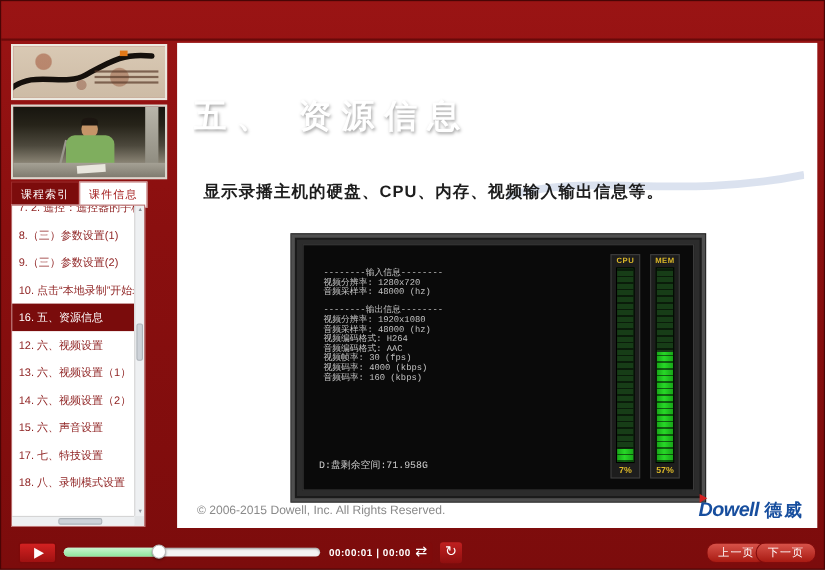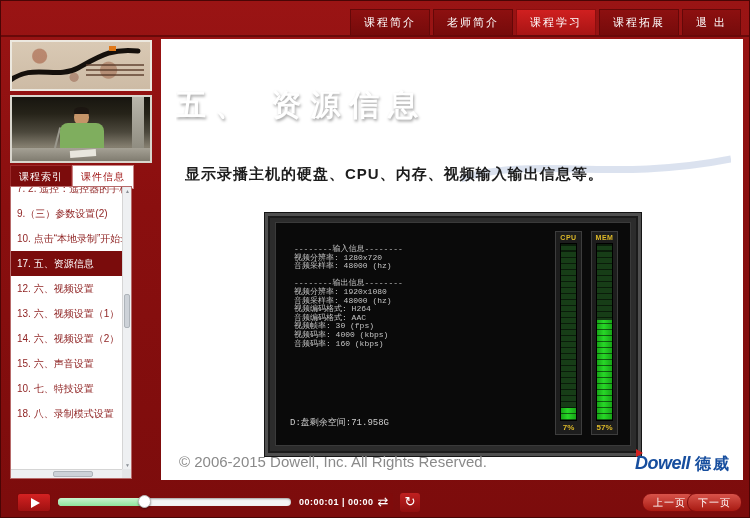--- a/index.html
+++ b/index.html
@@ -79,21 +79,21 @@
   .meters { position:absolute; right:12px; top:8px; bottom:10px; display:flex; gap:9px; }
   .meter { display:flex; flex-direction:column; align-items:center; width:27px;
       background:#1d1d1d; border:1px solid #3d3d3d; padding:2px 2px; }
   .meter-label { font-size:7px; font-weight:bold; color:#ddb928; letter-spacing:.5px; }
   .meter-bar { position:relative; flex:1; width:17px; margin:2px 0; background:#173d17; border:1px solid #000; overflow:hidden; }
   .meter-bar::after { content:""; position:absolute; inset:0;
       background:repeating-linear-gradient(0deg, rgba(0,0,0,.55) 0 1.5px, transparent 1.5px 6px); }
   .meter-fill { position:absolute; left:0; bottom:0; width:100%; background:linear-gradient(90deg,#17a517,#27d827 45%,#17a517); }
   .meter-value { font-size:8px; font-weight:bold; color:#ddb928; }
 
-  .copyright { position:absolute; left:18px; bottom:10px; font-size:15px; color:#8a8a8a;margin-top:21px; }
+  .copyright { position:absolute; left:18px; bottom:10px; font-size:11px; color:#8a8a8a;margin-top:21px; }
   .logo { position:absolute; right:12px; bottom:5px; display:flex; align-items:baseline; gap:5px; }
   .logo-en { font-size:18px; font-weight:bold; font-style:italic; color:#174e9e; letter-spacing:-.5px; position:relative;margin-left:25px; }
   .logo-flag { position:absolute; left:1px; top:-4px; width:0; height:0;
       border-left:7px solid #d42020; border-top:4px solid transparent; border-bottom:4px solid transparent; }
   .logo-cn { font-size:16px; font-weight:bold; color:#174e9e; letter-spacing:2px; }
 
   
   .play-btn { position:absolute; left:16px; top:492px; width:34px; height:19px; cursor:pointer;
       background:linear-gradient(180deg,#d42222,#9f1111); border:1px solid #7c0a0a; border-radius:3px;
       display:flex; align-items:center; justify-content:center; }
@@ -113,27 +113,20 @@
       background:linear-gradient(180deg,#d8534a,#a81a12); border:1px solid #820c0c;
       color:#fff; font-size:10px; line-height:17px; letter-spacing:1px; }
   .btn-prev { right:52px; }
   .btn-next { right:7px; }
 </style>
 </head>
 <body>
 
 <div class="app">
 
-  <div class="topnav" id="topnav">
-      <div class="nav-item">课程简介</div>
-      <div class="nav-item">老师简介</div>
-      <div class="nav-item active">课程学习</div>
-      <div class="nav-item">课程拓展</div>
-      <div class="nav-item">退 出</div>
-    </div>
   <div class="top-divider"></div>
 
   <div class="banner-thumb">
     <svg width="142" height="51" viewBox="0 0 142 51">
       <path d="M-4,40 C 20,20 44,38 66,26 S 100,6 126,9" fill="none" stroke="#15100c" stroke-width="5" stroke-linecap="round"></path>
     </svg>
     <div class="banner-tip"></div>
     <div class="banner-textbars">
       <div></div>
         <div></div>
@@ -153,28 +146,29 @@
 
   <div class="side-tabs">
     <div class="side-tab active">课程索引</div>
     <div class="side-tab inactive">课件信息</div>
   </div>
 
   <div class="lesson-panel">
     <div class="lesson-scroll">
       <div class="lesson-inner" id="lessonList">
           <div class="lesson">7. 2. 遥控：遥控器的手柄.</div>
+          <div class="lesson">8.（三）参数设置(1)</div>
           <div class="lesson">9.（三）参数设置(2)</div>
           <div class="lesson">10. 点击“本地录制”开始录制...</div>
-          <div class="lesson active">17. 五、资源信息</div>
+          <div class="lesson active">16. 五、资源信息</div>
           <div class="lesson">12. 六、视频设置</div>
           <div class="lesson">13. 六、视频设置（1）</div>
           <div class="lesson">14. 六、视频设置（2）</div>
           <div class="lesson">15. 六、声音设置</div>
-          <div class="lesson">10. 七、特技设置</div>
+          <div class="lesson">17. 七、特技设置</div>
           <div class="lesson">18. 八、录制模式设置</div>
         </div>
     </div>
     <div class="vscroll">
       <div class="arr" style="top:1px">▲</div>
       <div class="thumb"></div>
       <div class="arr" style="bottom:1px">▼</div>
     </div>
     <div class="hscroll">
       <div class="thumb"></div>

